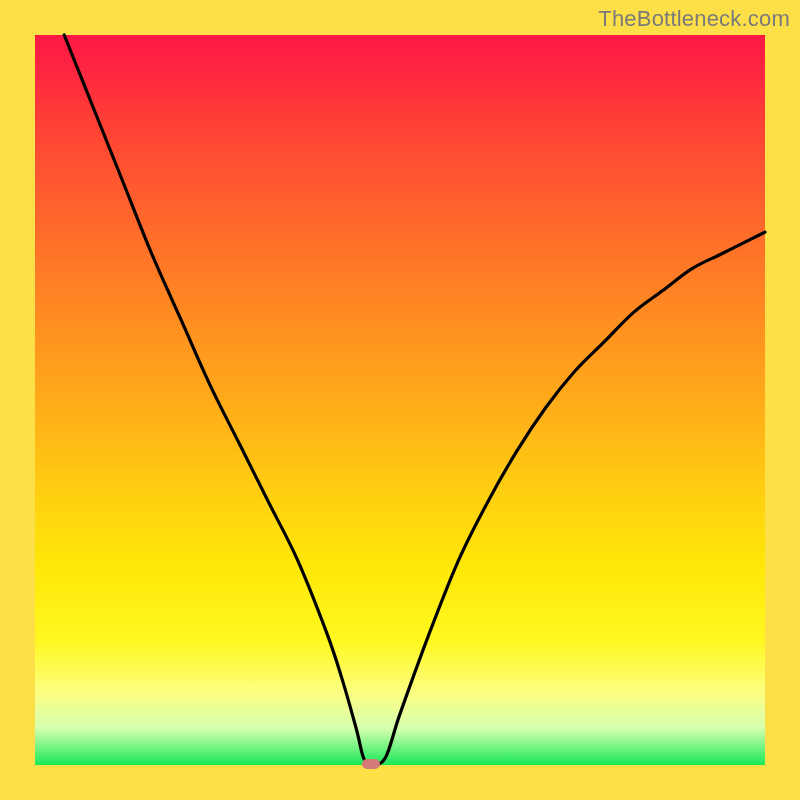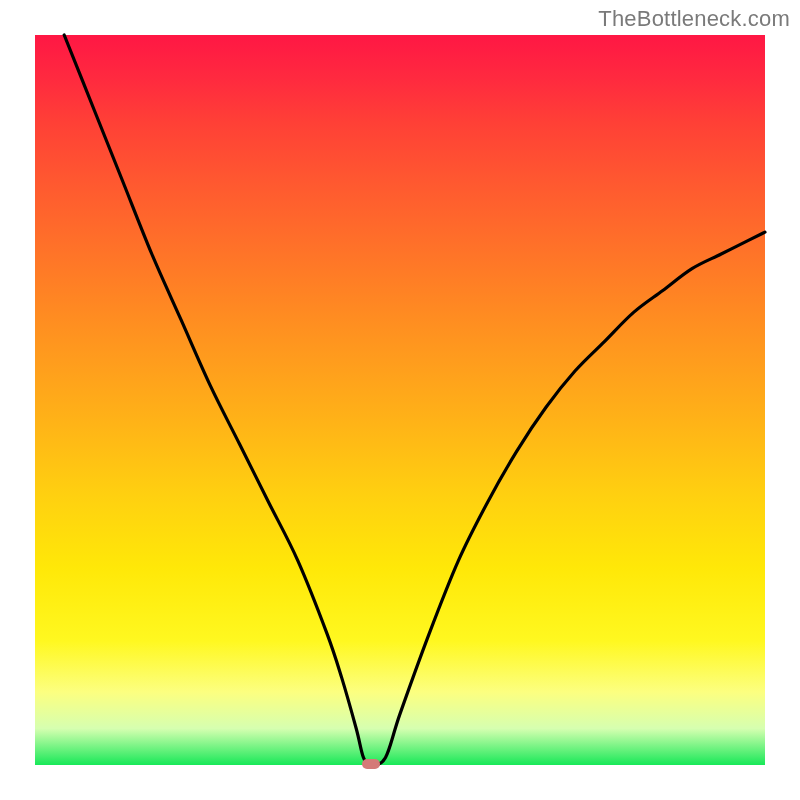--- a/index.html
+++ b/index.html
@@ -10,21 +10,21 @@
     background: #000;
     overflow: hidden;
     font-family: Arial, Helvetica, sans-serif;
   }
   .frame {
     position: absolute;
     left: 0;
     top: 0;
     width: 800px;
     height: 800px;
-    background: #ffffff;
+    background: #fde047;
   }
   .plot {
     position: absolute;
     left: 35px;
     top: 35px;
     width: 730px;
     height: 730px;
     
     background: linear-gradient(to bottom,
       #ff1744 0%,

